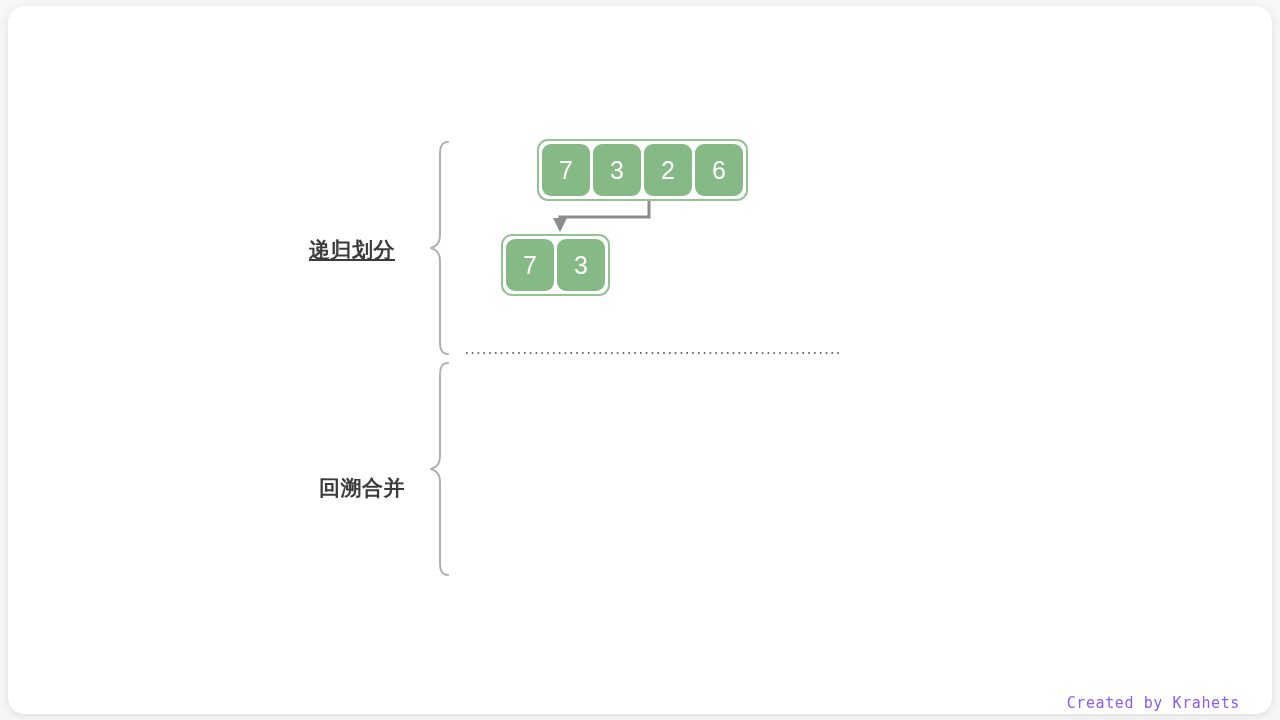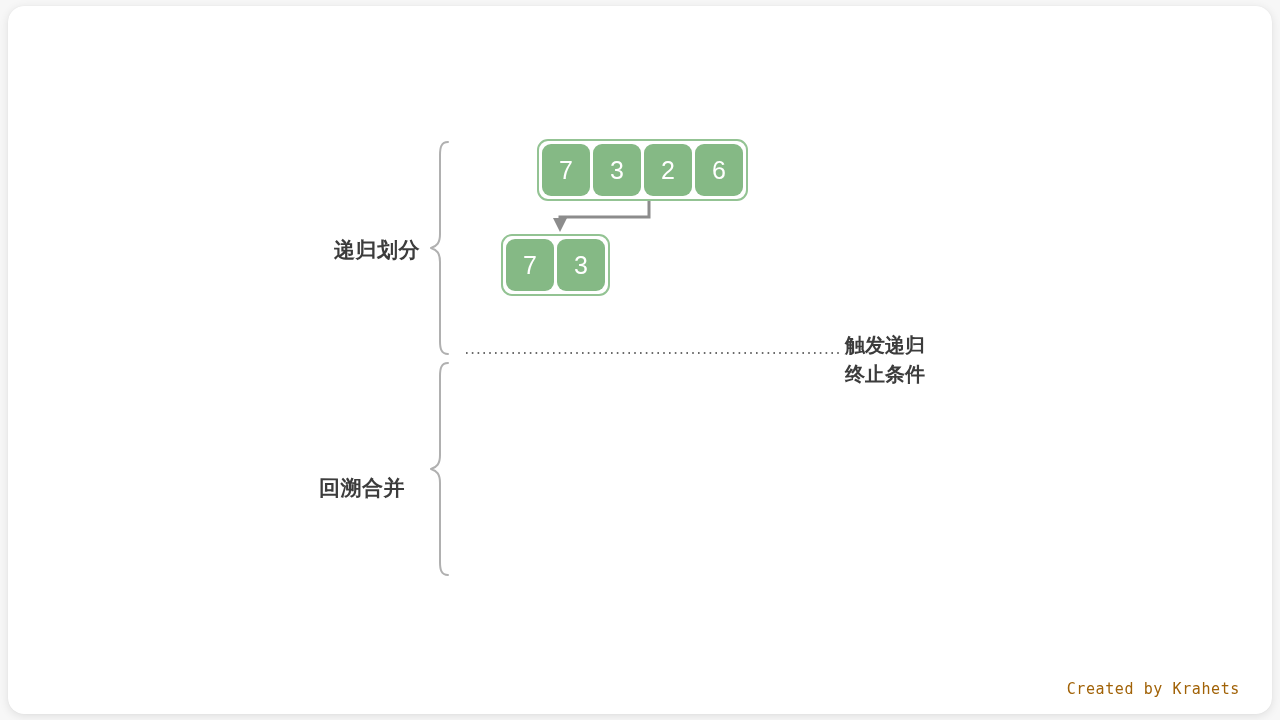--- a/index.html
+++ b/index.html
@@ -46,21 +46,21 @@
   
   .section-label {
     position: absolute;
     font-size: 21px;
     font-weight: bold;
     color: #3c3c3c;
     letter-spacing: 0.5px;
     white-space: nowrap;
     text-align: right;
   }
-  #label-divide { left: 230px; top: 236px; width: 190px; }
+  #label-divide { left: 205px; top: 236px; width: 190px; text-decoration: underline; }
   #label-merge  { left: 215px; top: 474px; width: 190px; }
 
   
   #annotation {
     position: absolute;
     left: 845px;
     top: 331px;
     font-size: 20px;
     font-weight: bold;
     color: #3c3c3c;
@@ -93,24 +93,24 @@
     line-height: 1;
   }
 
   #array-top  { left: 537px; top: 139px; }
   #array-left { left: 501px; top: 234px; }
 
   
   #watermark {
     position: absolute;
     right: 40px;
-    bottom: 22px;
+    bottom: 8px;
     font-family: "DejaVu Sans Mono", "Liberation Mono", monospace;
     font-size: 15px;
-    color: #a16207;
+    color: #8b5cf6;
     letter-spacing: 0.6px;
     white-space: nowrap;
   }
 </style>
 </head>
 <body>
 
 <div id="stage">
 
   <div id="card"></div>
@@ -136,24 +136,20 @@
     <path d="M 649 195 L 649 217 L 560 217 L 560 222" fill="none" stroke="#8c8c8c" stroke-width="3" stroke-linecap="butt" stroke-linejoin="miter"></path>
     <path d="M 560 232 L 553 218 L 567 218 Z" fill="#8c8c8c"></path>
 
     <line x1="466" y1="353" x2="840" y2="353" stroke="#6b6b6b" stroke-width="2" stroke-dasharray="1.6 4.2" stroke-linecap="butt"></line>
   </svg>
 
   <div class="section-label" id="label-divide">递归划分</div>
 
   <div class="section-label" id="label-merge">回溯合并</div>
 
-  <div id="annotation">
-    <div>触发递归</div>
-    <div>终止条件</div>
-  </div>
 
   <div class="array" id="array-top">
     <div class="cell">7</div>
     <div class="cell">3</div>
     <div class="cell">2</div>
     <div class="cell">6</div>
   </div>
 
   <div class="array" id="array-left">
     <div class="cell">7</div>

